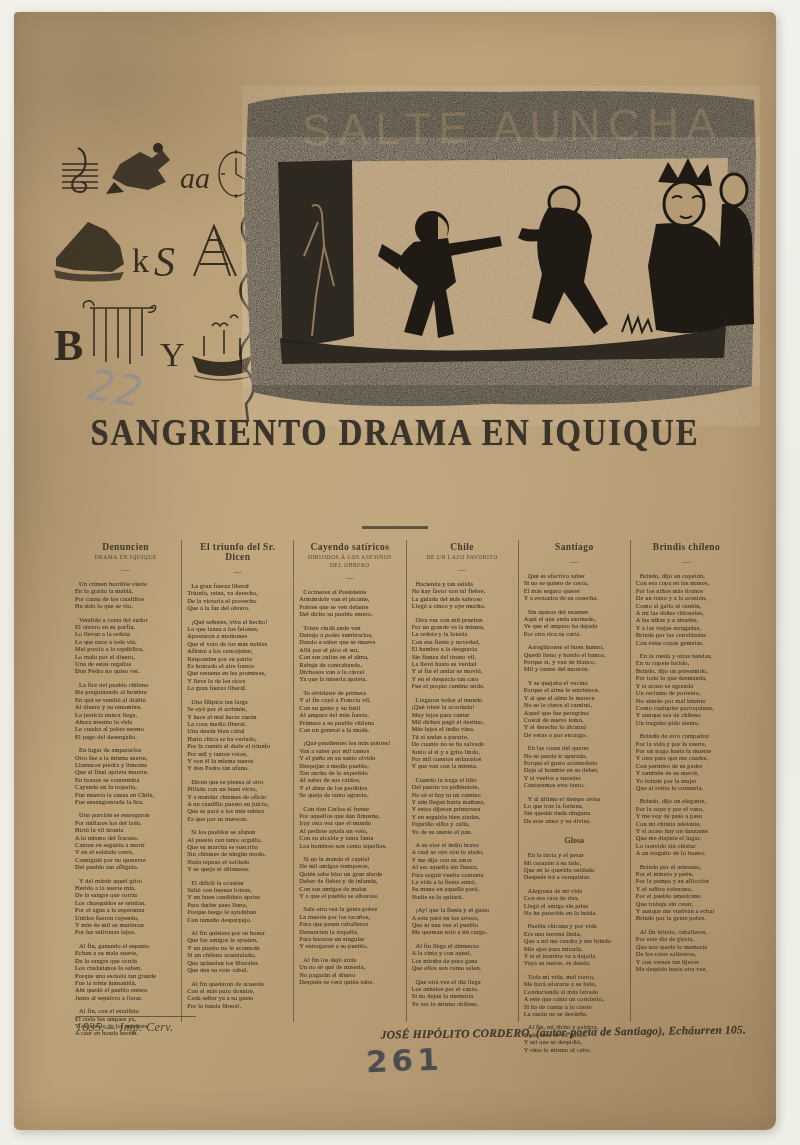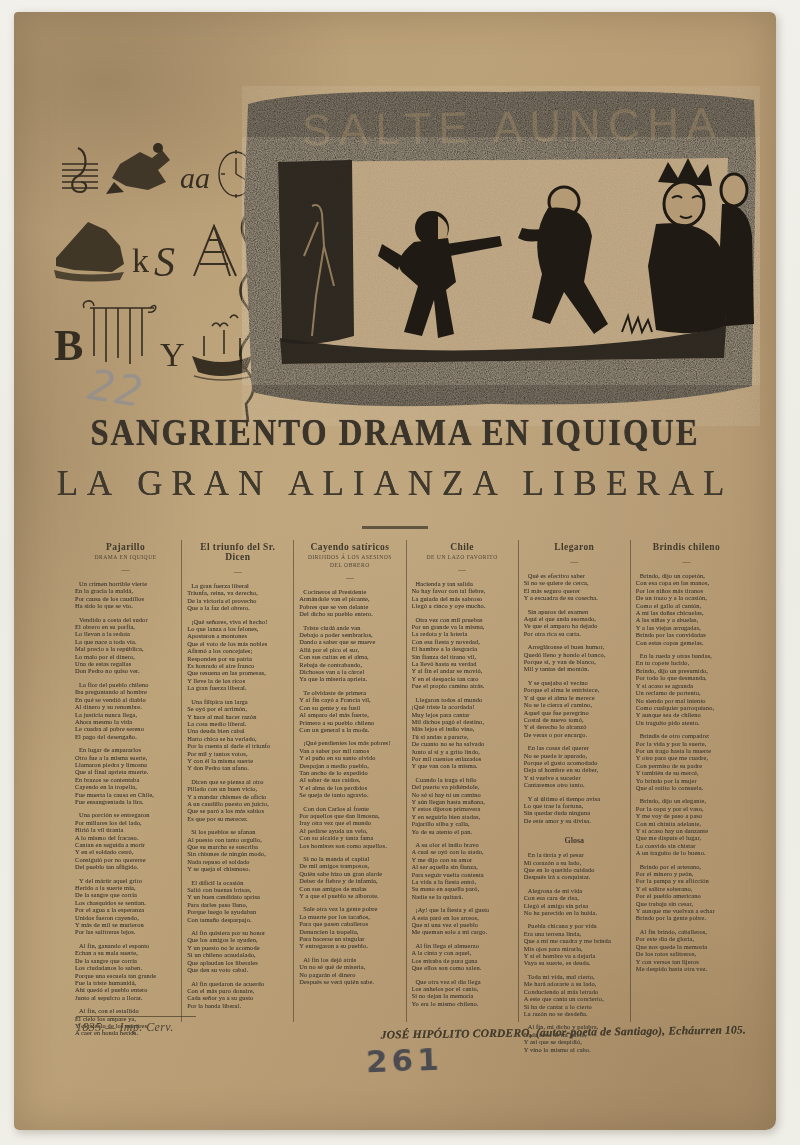--- a/index.html
+++ b/index.html
@@ -160,26 +160,25 @@
 
       <g>
         <ellipse cx="492" cy="104" rx="13" ry="16" fill="#b59b75" stroke="#1f1b14" stroke-width="3"></ellipse>
         <path d="M480 118 Q506 116 510 150 L512 238 L484 240 L478 160 Z" fill="#1f1b14"></path>
       </g>
     </svg>
 
     <div class="hw22">22</div>
 
     <div class="title-main">SANGRIENTO DRAMA EN IQUIQUE</div>
-    <div class="title-sub">LA GRAN ALIANZA LIBERAL</div>
     <div class="title-rule"></div>
 
     <div class="cols">
         <div class="col">
-          <div class="col-header">Pajarillo</div>
+          <div class="col-header">Denuncien</div>
           <div class="col-sub">Drama en Iquique</div>
           <div class="dash">—</div>
           <div class="stanza">
             <div class="verse-line">Un crimen horrible vierte</div>
             <div class="verse-line">En la gracia la maldá,</div>
             <div class="verse-line">Por causa de los caudillos</div>
             <div class="verse-line">Ha sido lo que se vio.</div>
           </div>
           <div class="stanza">
             <div class="verse-line">Vendido a costa del sudor</div>
@@ -457,21 +456,21 @@
             <div class="verse-line">Que ellos son como salen.</div>
           </div>
           <div class="stanza">
             <div class="verse-line">Que otra vez el día llega</div>
             <div class="verse-line">Los anhelos por el canto,</div>
             <div class="verse-line">Si no dejan la memoria</div>
             <div class="verse-line">Yo era lo mismo chileno.</div>
           </div>
         </div>
         <div class="col">
-          <div class="col-header">Llegaron</div>
+          <div class="col-header">Santiago</div>
           <div class="dash">—</div>
           <div class="stanza">
             <div class="verse-line">Qué es efectivo saber</div>
             <div class="verse-line">Si no se quiere de cerca,</div>
             <div class="verse-line">El más seguro querer</div>
             <div class="verse-line">Y a escuadra de su cosecha.</div>
           </div>
           <div class="stanza">
             <div class="verse-line">Sin apuros del examen</div>
             <div class="verse-line">Aquí el que anda asomado,</div>

